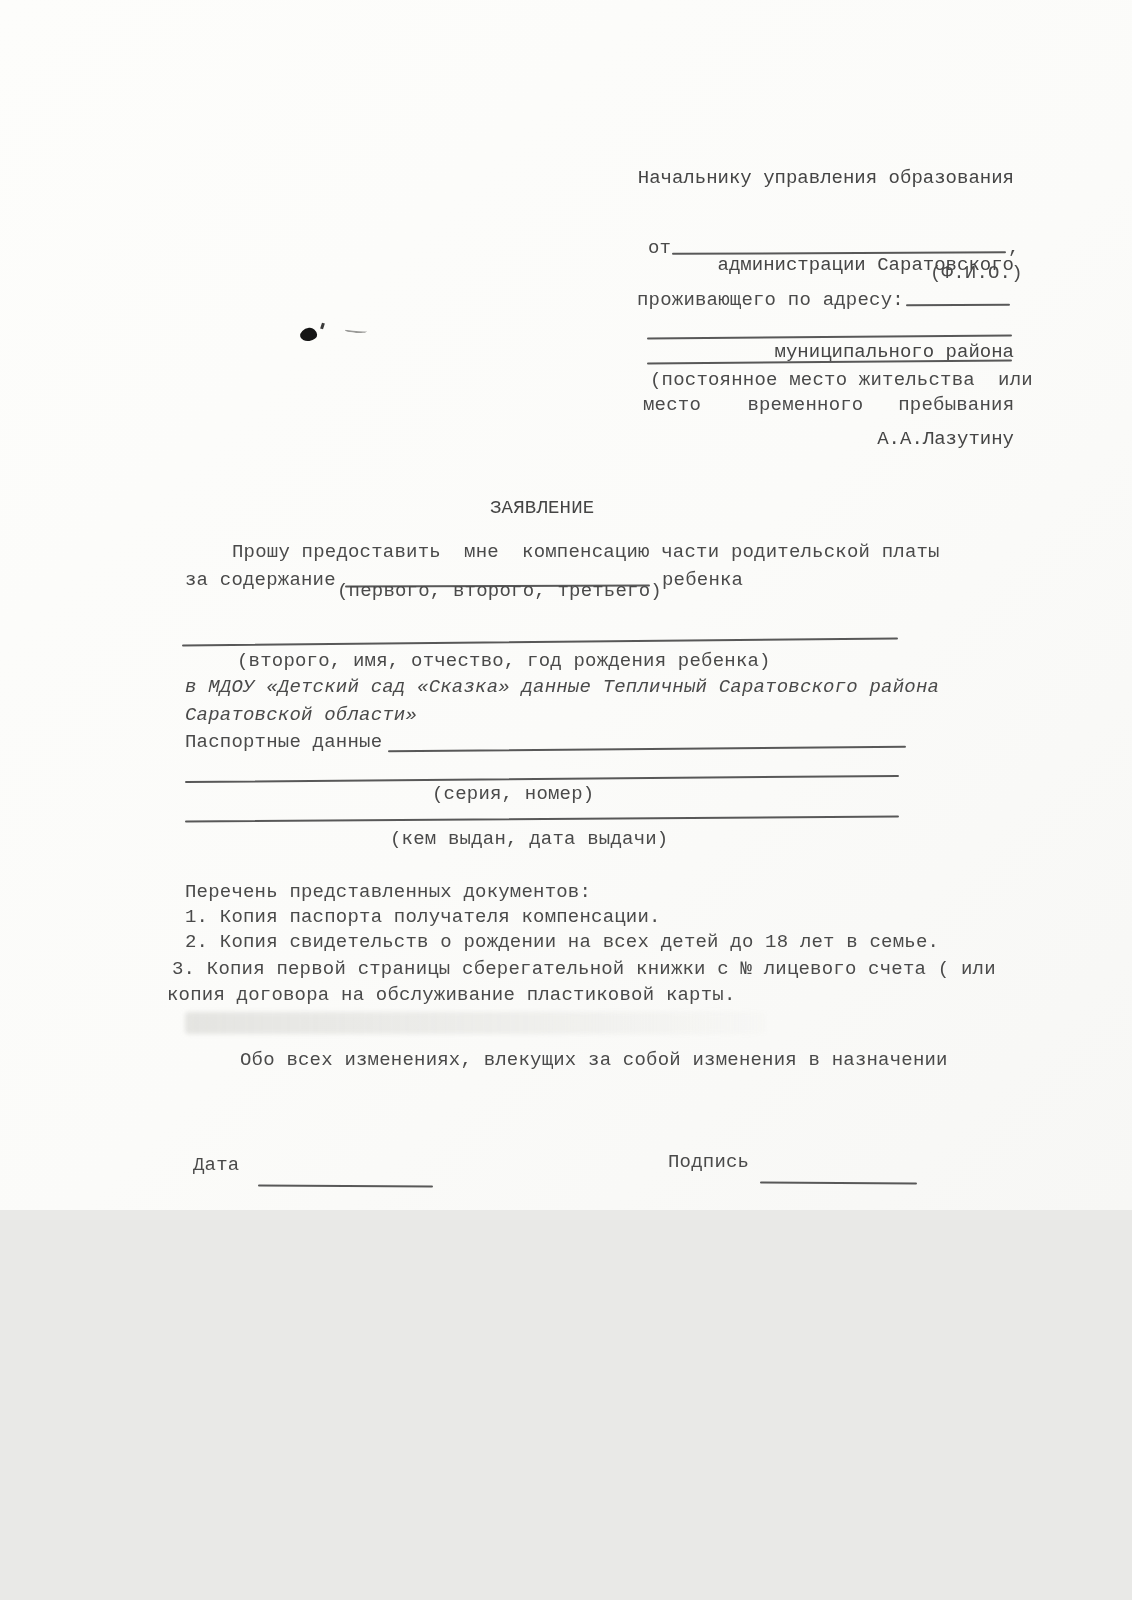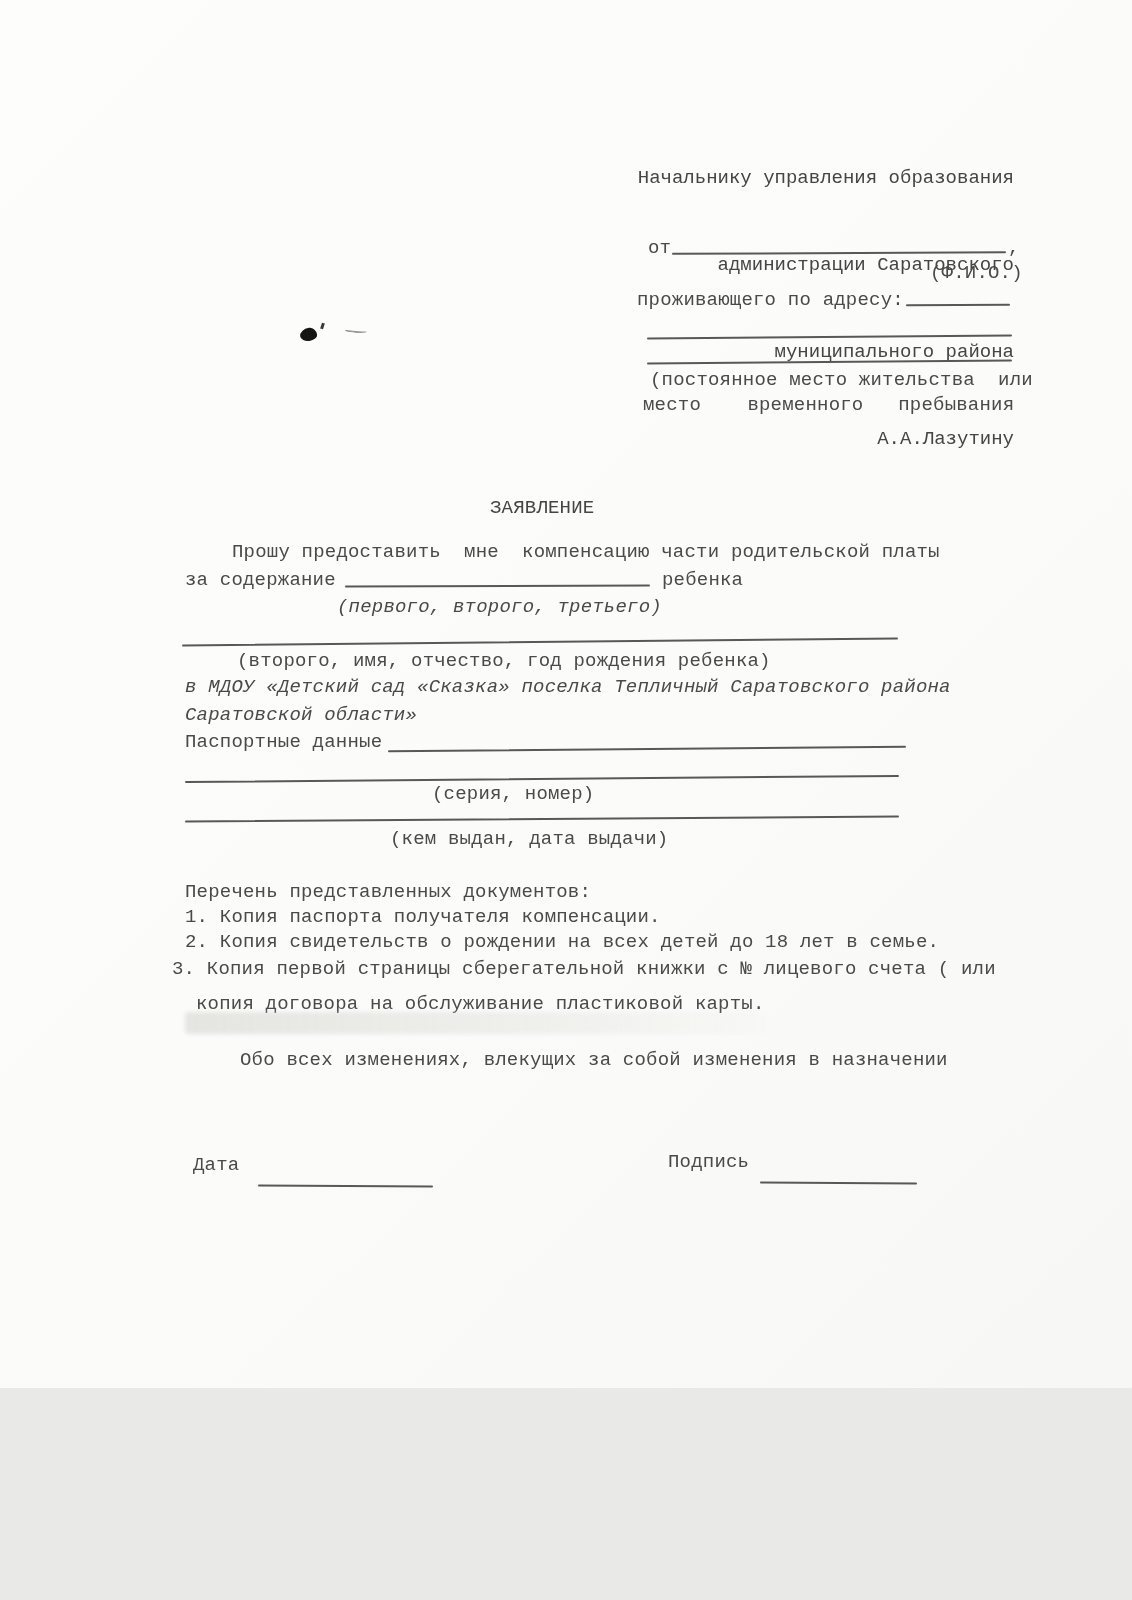--- a/index.html
+++ b/index.html
@@ -1,20 +1,20 @@
 <!DOCTYPE html>
 <html><head>
 <meta charset="utf-8">
 <style>
   * { margin: 0; padding: 0; box-sizing: border-box; }
   html, body { width: 1132px; background: #e9e9e7; }
   .page {
     position: relative;
     width: 1132px;
-    height: 1388px;
+    height: 1210px;
     background: linear-gradient(135deg, #fdfdfb 0%, #fbfbf9 55%, #f7f7f5 100%);
     overflow: hidden;
     font-family: "Liberation Mono", "DejaVu Sans Mono", monospace;
     color: #4a4a4a;
   }
   .t {
     position: absolute;
     white-space: pre;
     font-size: 19px;
     line-height: 22px;
@@ -103,40 +103,40 @@
   <div class="blot"></div>
   <div class="blot-tick"></div>
   <div class="blot-scribble"></div>
 
   <div class="t" style="left:490px; top:497px; color:#454545;">ЗАЯВЛЕНИЕ</div>
 
   <div class="t" style="left:232px; top:541px;">Прошу предоставить  мне  компенсацию части родительской платы</div>
   <div class="t" style="left:185px; top:569px;">за содержание</div>
   <div class="ul" style="left:345px; top:585px; width:305px; transform:rotate(-0.2deg);"></div>
   <div class="t" style="left:662px; top:569px;">ребенка</div>
-  <div class="t" style="left:337px; top:596px;font-style:italic;">(первого, второго, третьего)</div>
+  <div class="t" style="left:337px; top:580px;">(первого, второго, третьего)</div>
 
   <div class="ul" style="left:182px; top:641px; width:716px; transform:rotate(-0.55deg);"></div>
   <div class="t" style="left:237px; top:650px;">(второго, имя, отчество, год рождения ребенка)</div>
 
-  <div class="t it" style="left:185px; top:676px;">в МДОУ «Детский сад «Сказка» поселка Тепличный Саратовского района</div>
+  <div class="t it" style="left:185px; top:676px;">в МДОУ «Детский сад «Сказка» данные Тепличный Саратовского района</div>
   <div class="t it" style="left:185px; top:704px;font-style:italic;">Саратовской области»</div>
 
   <div class="t" style="left:185px; top:731px;">Паспортные данные</div>
   <div class="ul" style="left:388px; top:748px; width:518px; transform:rotate(-0.5deg);"></div>
   <div class="ul" style="left:185px; top:778px; width:714px; transform:rotate(-0.5deg);"></div>
   <div class="t" style="left:432px; top:783px;">(серия, номер)</div>
   <div class="ul" style="left:185px; top:818px; width:714px; transform:rotate(-0.4deg);"></div>
   <div class="t" style="left:390px; top:828px;">(кем выдан, дата выдачи)</div>
 
   <div class="t" style="left:185px; top:881px;">Перечень представленных документов:</div>
   <div class="t" style="left:185px; top:906px;">1. Копия паспорта получателя компенсации.</div>
   <div class="t" style="left:185px; top:931px;">2. Копия свидетельств о рождении на всех детей до 18 лет в семье.</div>
   <div class="t" style="left:172px; top:958px;">3. Копия первой страницы сберегательной книжки с № лицевого счета ( или</div>
-  <div class="t" style="left:196px; top:984px;margin-top:9px;">копия договора на обслуживание пластиковой карты.</div>
+  <div class="t" style="left:167px; top:984px;">копия договора на обслуживание пластиковой карты.</div>
 
   <div class="scan-band"></div>
 
   <div class="t" style="left:240px; top:1049px;">Обо всех изменениях, влекущих за собой изменения в назначении</div>
 
   <div class="t" style="left:193px; top:1154px;">Дата</div>
   <div class="ul" style="left:258px; top:1185px; width:175px; transform:rotate(0.3deg);"></div>
   <div class="t" style="left:668px; top:1151px;">Подпись</div>
   <div class="ul" style="left:760px; top:1182px; width:157px; transform:rotate(0.3deg);"></div>
 

